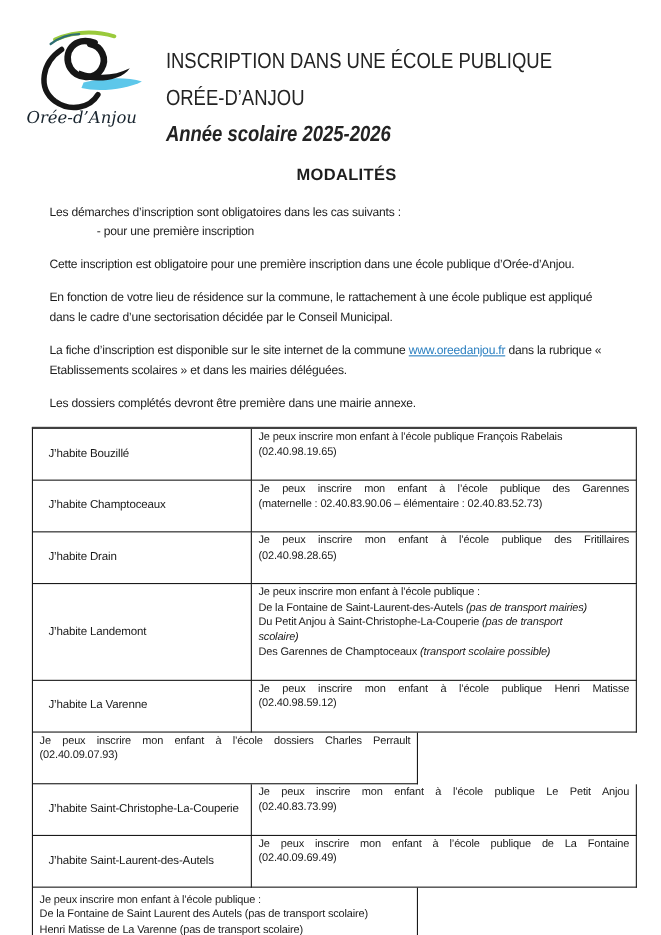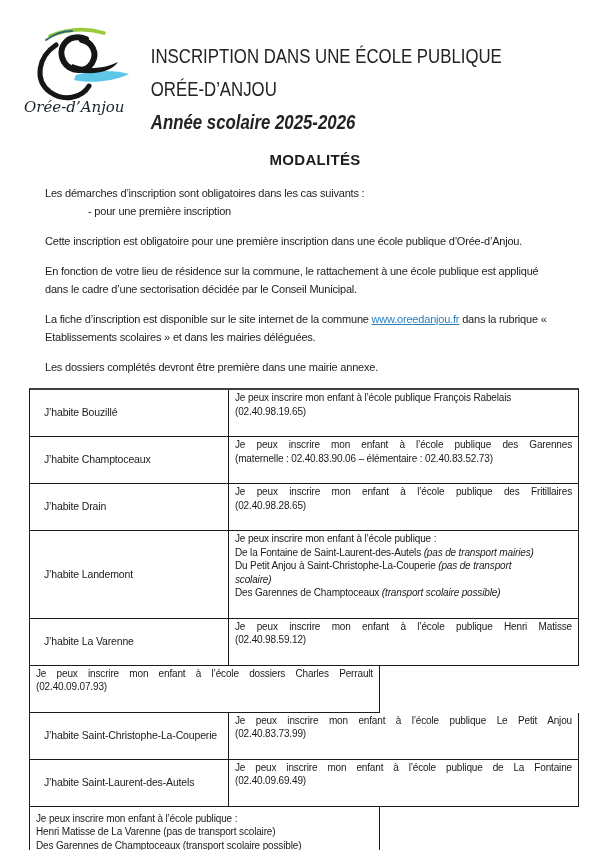--- a/index.html
+++ b/index.html
@@ -131,19 +131,20 @@
       <div class="trow">
         <div class="cell c1">J’habite Saint-Laurent-des-Autels</div>
         <div class="cell c2">
           <div class="tline stretch"><span>Je peux inscrire mon enfant à l’école publique de La Fontaine</span></div>
           <div class="tline"><span>(02.40.09.69.49)</span></div>
         </div>
       </div>
       <div class="trow">
         <div class="cell c2">
           <div class="tline"><span>Je peux inscrire mon enfant à l’école publique :</span></div>
+          <div class="tline"><span>De la Fontaine de Saint Laurent des Autels (pas de transport scolaire)</span></div>
           <div class="tline"><span>Henri Matisse de La Varenne (pas de transport scolaire)</span></div>
           <div class="tline"><span>Des Garennes de Champtoceaux (transport scolaire possible)</span></div>
         </div>
       </div>
     </div>
 
 </div>
 
 </body></html>

